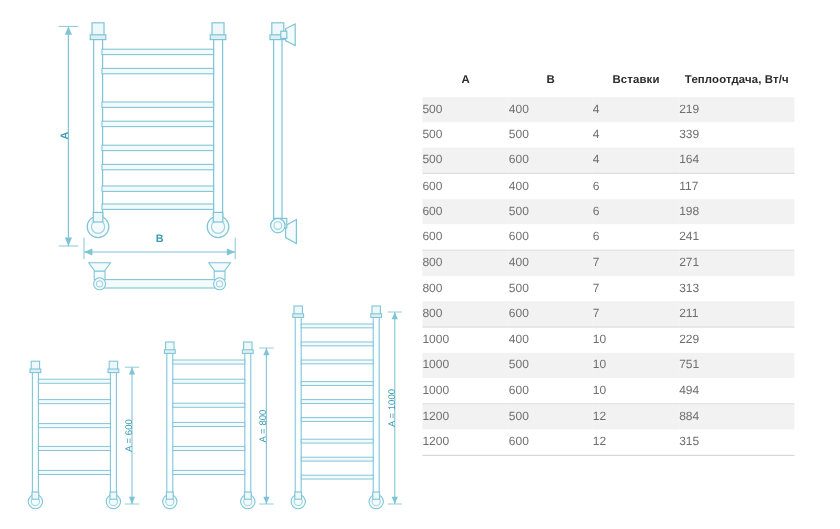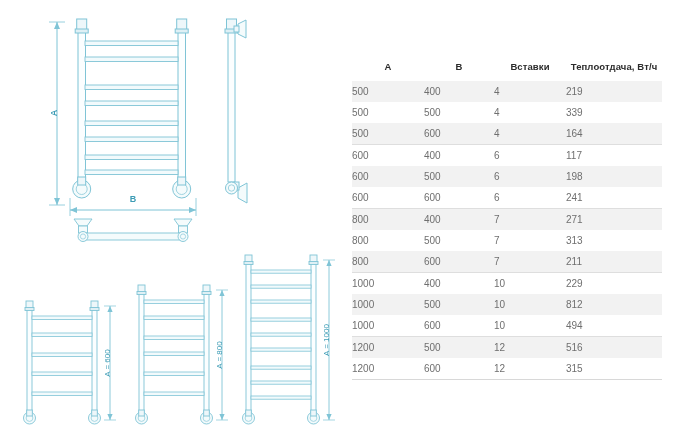--- a/index.html
+++ b/index.html
@@ -347,33 +347,33 @@
           <tr class="even">
             <td>1000</td>
             <td>400</td>
             <td>10</td>
             <td>229</td>
           </tr>
           <tr class="odd">
             <td>1000</td>
             <td>500</td>
             <td>10</td>
-            <td>812</td>
+            <td>751</td>
           </tr>
           <tr class="even rule">
             <td>1000</td>
             <td>600</td>
             <td>10</td>
             <td>494</td>
           </tr>
           <tr class="odd">
             <td>1200</td>
             <td>500</td>
             <td>12</td>
-            <td>516</td>
+            <td>884</td>
           </tr>
           <tr class="even last">
             <td>1200</td>
             <td>600</td>
             <td>12</td>
             <td>315</td>
           </tr>
         </tbody>
     </table>
   </div>

